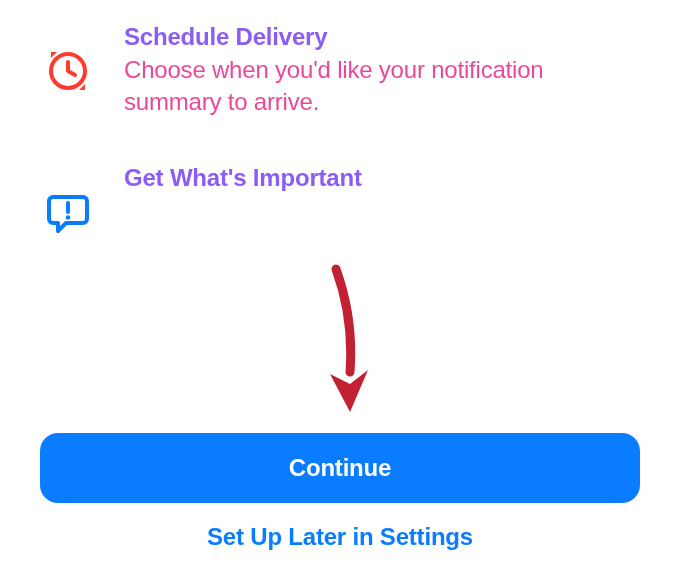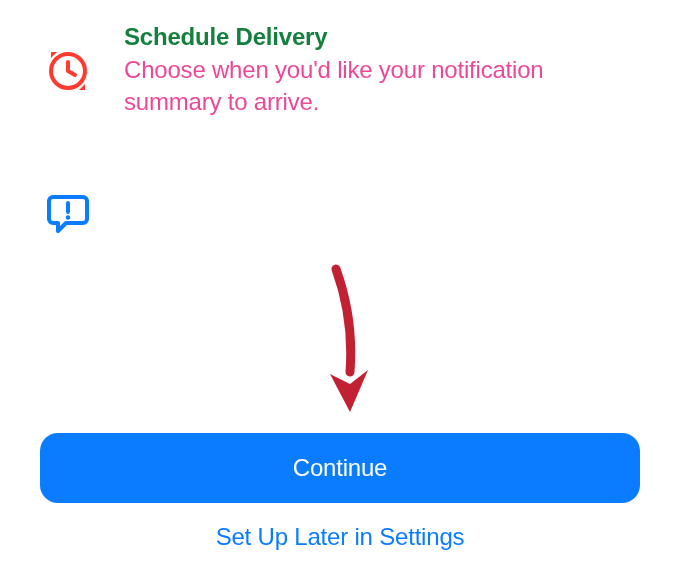--- a/index.html
+++ b/index.html
@@ -26,21 +26,21 @@
       display: flex;
       align-items: center;
       justify-content: center;
       padding-top: 26px;
     }
     .icon-wrap svg { display: block; }
     .feature-text { flex: 1; }
     .feature-title {
       font-size: 24px;
       font-weight: 600;
-      color: #15803d;
+      color: #8b5cf6;
       line-height: 1.25;
       letter-spacing: -0.2px;
     }
     .feature-desc {
       font-size: 24px;
       color: #ec4899;
       line-height: 1.35;
       letter-spacing: -0.2px;
       margin-top: 2px;
     }
@@ -52,33 +52,33 @@
     }
     .primary-btn {
       display: flex;
       align-items: center;
       justify-content: center;
       width: 100%;
       height: 70px;
       background: #0a7cff;
       color: #fff;
       font-size: 24px;
-      font-weight: 400;
+      font-weight: 700;
       border: none;
       border-radius: 18px;
       cursor: pointer;
       letter-spacing: -0.2px;
     }
     .secondary-link {
       display: block;
       width: 100%;
       text-align: center;
       color: #0a7cff;
       font-size: 24px;
-      font-weight: 400;
+      font-weight: 700;
       text-decoration: none;
       background: none;
       border: none;
       padding: 20px 0 6px 0;
       cursor: pointer;
       letter-spacing: -0.2px;
     }
     .arrow-overlay {
       position: absolute;
       pointer-events: none;
@@ -110,20 +110,21 @@
 
   <div class="feature-row">
     <div class="icon-wrap">
       <svg width="46" height="46" viewBox="0 0 46 46">
         <path d="M8 8 h30 a4 4 0 0 1 4 4 v18 a4 4 0 0 1 -4 4 h-17 l-8 8 v-8 h-5 a4 4 0 0 1 -4 -4 v-18 a4 4 0 0 1 4 -4 z" fill="none" stroke="#0a7cff" stroke-width="4" stroke-linejoin="round"></path>
         <line x1="23" y1="14" x2="23" y2="23" stroke="#0a7cff" stroke-width="4" stroke-linecap="round"></line>
         <circle cx="23" cy="28.5" r="2.3" fill="#0a7cff"></circle>
       </svg>
     </div>
     <div class="feature-text">
+      <div class="feature-title">Get What's Important</div>
     </div>
   </div>
 
 </div>
 
 <svg class="arrow-overlay" viewBox="0 0 60 150">
   <path d="M20 5 Q38 55 34 108" fill="none" stroke="#c22033" stroke-width="9" stroke-linecap="round"></path>
   <polygon points="34,148 14,110 34,120 52,106" fill="#c22033"></polygon>
 </svg>
 

